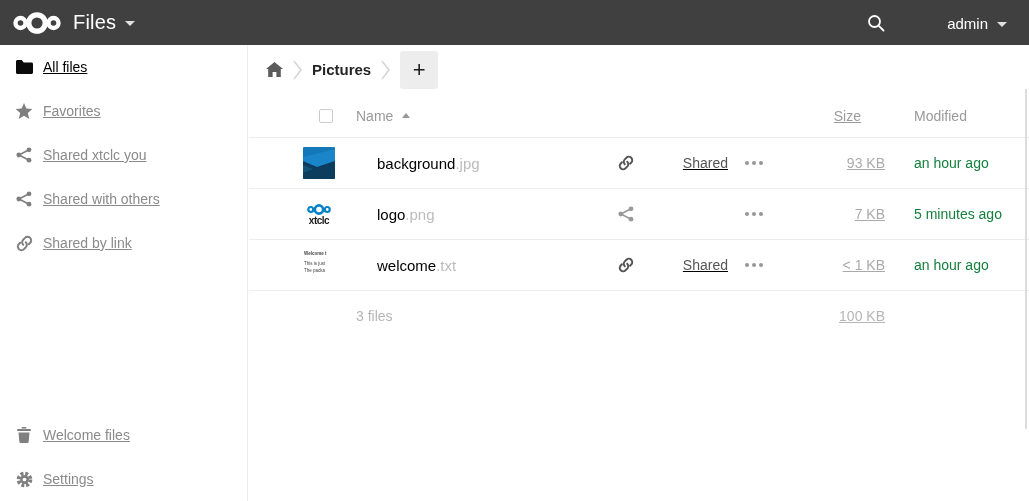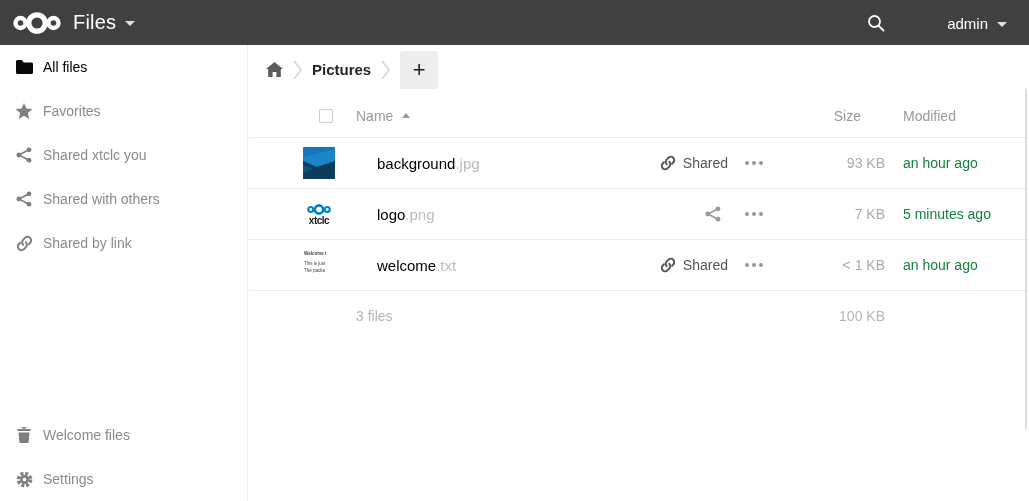--- a/index.html
+++ b/index.html
@@ -16,21 +16,21 @@
   .topbar-right { margin-left:auto; display:flex; align-items:flex-end; margin-right:22px;gap:36px; }
   .search-btn { margin-right:26px; display:flex; align-items:center; cursor:pointer; }
   .user-menu { display:flex; align-items:center; cursor:pointer; }
   .user-name { color:#fff; font-size:15px; }
 
   
   .sidebar { position:absolute; top:45px; left:0; width:248px; height:456px; background:#fff;
              border-right:1px solid #ededed; }
   .nav-item { height:44px; display:flex; align-items:center; padding-left:14px; cursor:pointer; }
   .nav-icon { width:20px; height:20px; display:flex; align-items:center; justify-content:center; }
-  .nav-label { margin-left:9px; font-size:14px; color:#8a8a8a; }
+  .nav-label { margin-left:9px; font-size:14px; color:#8a8a8a;text-decoration:underline; }
   .nav-item.active .nav-label { color:#000; }
   .sidebar-bottom { position:absolute; bottom:0; left:0; width:100%; }
 
   
   .content { position:absolute; top:45px; left:249px; width:873px; height:456px; background:#fff; }
 
   .crumb-bar { height:49px; display:flex; align-items:center; padding-left:17px; }
   .crumb-home { display:flex; align-items:center; cursor:pointer; }
   .crumb-sep { margin:0 10px; display:flex; align-items:center; }
   .crumb-folder { font-size:15px; font-weight:600; color:#252525; cursor:pointer; }
@@ -39,24 +39,24 @@
              text-align:center; font-family:inherit; }
   .grid-toggle { margin-left:auto; margin-right:17px; cursor:pointer;
                  display:grid; grid-template-columns:7px 7px; grid-gap:2px; }
   .grid-toggle span { width:7px; height:7px; background:#b3b3b3; display:block; }
 
   
   .hdr-row { height:44px; border-bottom:1px solid #ededed; display:flex; align-items:center;
              color:#9a9a9a; font-size:14px; }
   .cell-thumb { width:107px; flex:none; display:flex; align-items:center; }
   .cell-name  { width:262px; flex:none; display:flex; align-items:center; }
-  .cell-share { width:110px; flex:none; display:flex; align-items:center; justify-content:flex-end; }
+  .cell-share { width:110px; flex:none; display:flex; align-items:center; justify-content:space-between;text-decoration:underline; }
   .cell-menu  { width:52px; flex:none; display:flex; align-items:center; justify-content:center; }
-  .cell-size  { width:105px; flex:none; text-align:right; }
-  .cell-mod   { width:116px; flex:none; margin-left:18px; text-align:left; }
+  .cell-size  { width:105px; flex:none; text-align:right;text-decoration:underline; }
+  .cell-mod   { width:116px; flex:none; margin-left:29px; text-align:left; }
 
   .sel-checkbox { width:14px; height:14px; border:1px solid #cccccc; border-radius:2px;
                   margin-left:70px; background:#fff; cursor:pointer; }
   .sort-tri { width:0; height:0; border-left:4px solid transparent; border-right:4px solid transparent;
               border-bottom:5px solid #9a9a9a; margin-left:9px; }
   .hdr-size-pad { padding-right:24px; }
 
   .frow { height:51px; border-bottom:1px solid #ededed; display:flex; align-items:center; cursor:pointer; }
   .thumb { width:32px; height:32px; margin-left:54px; border-radius:1px; overflow:hidden; flex:none; }
   .fname { font-size:15px; color:#000; margin-left:21px; white-space:nowrap; }

